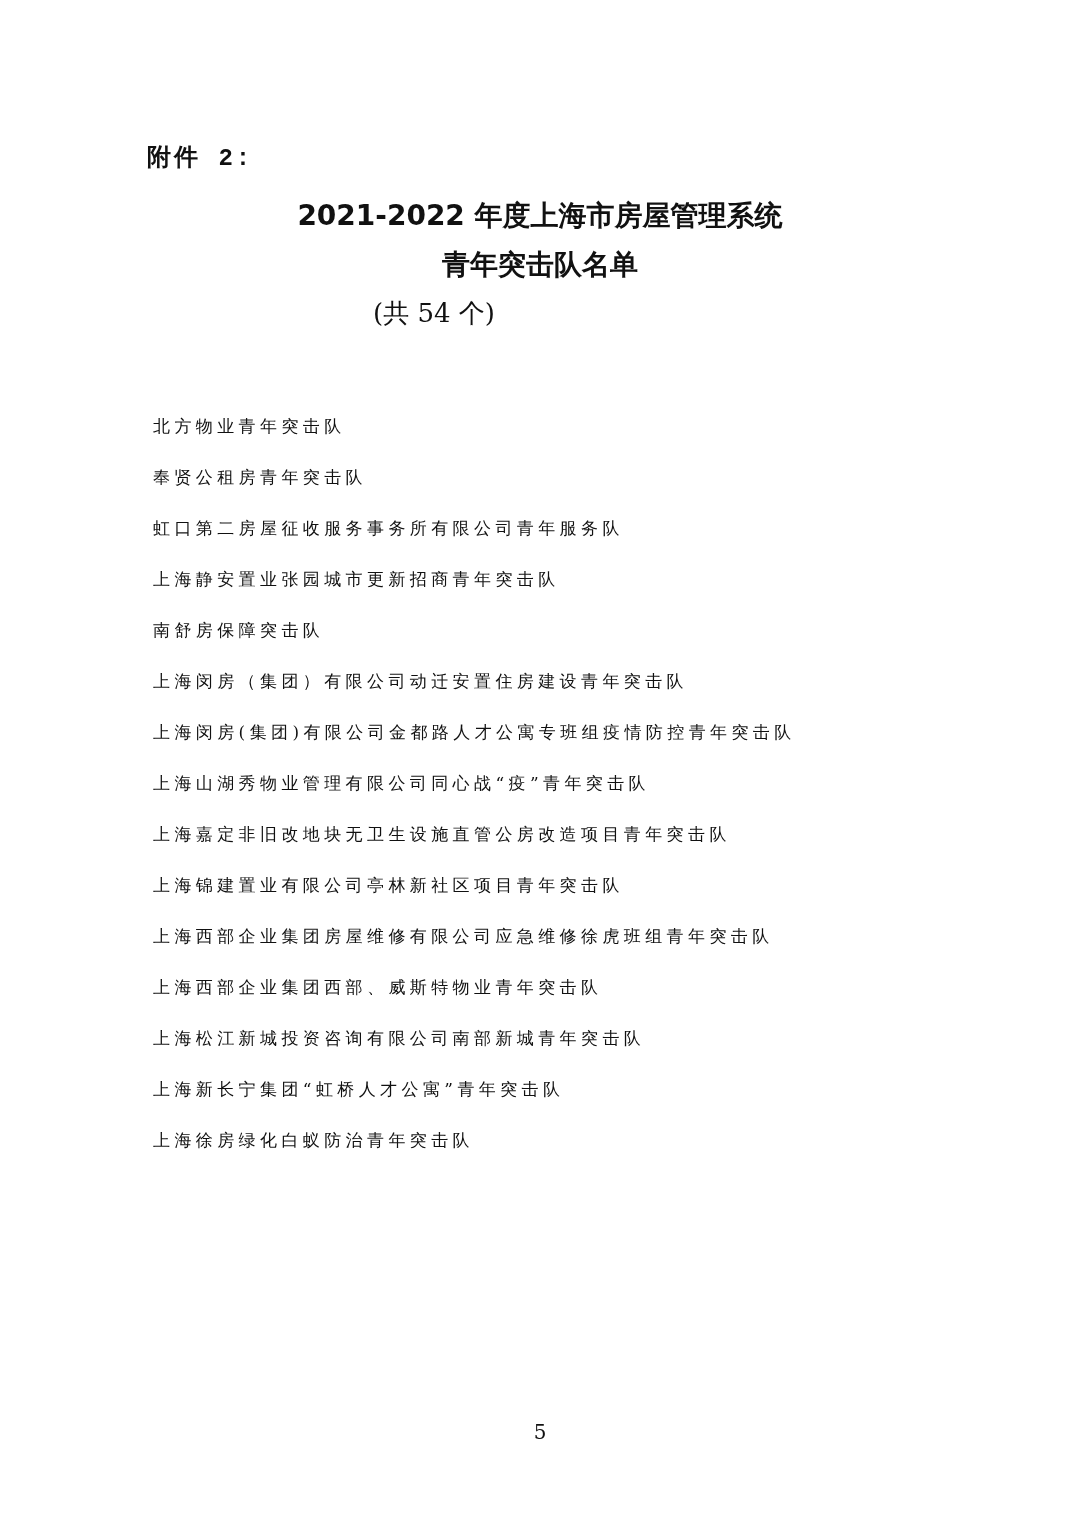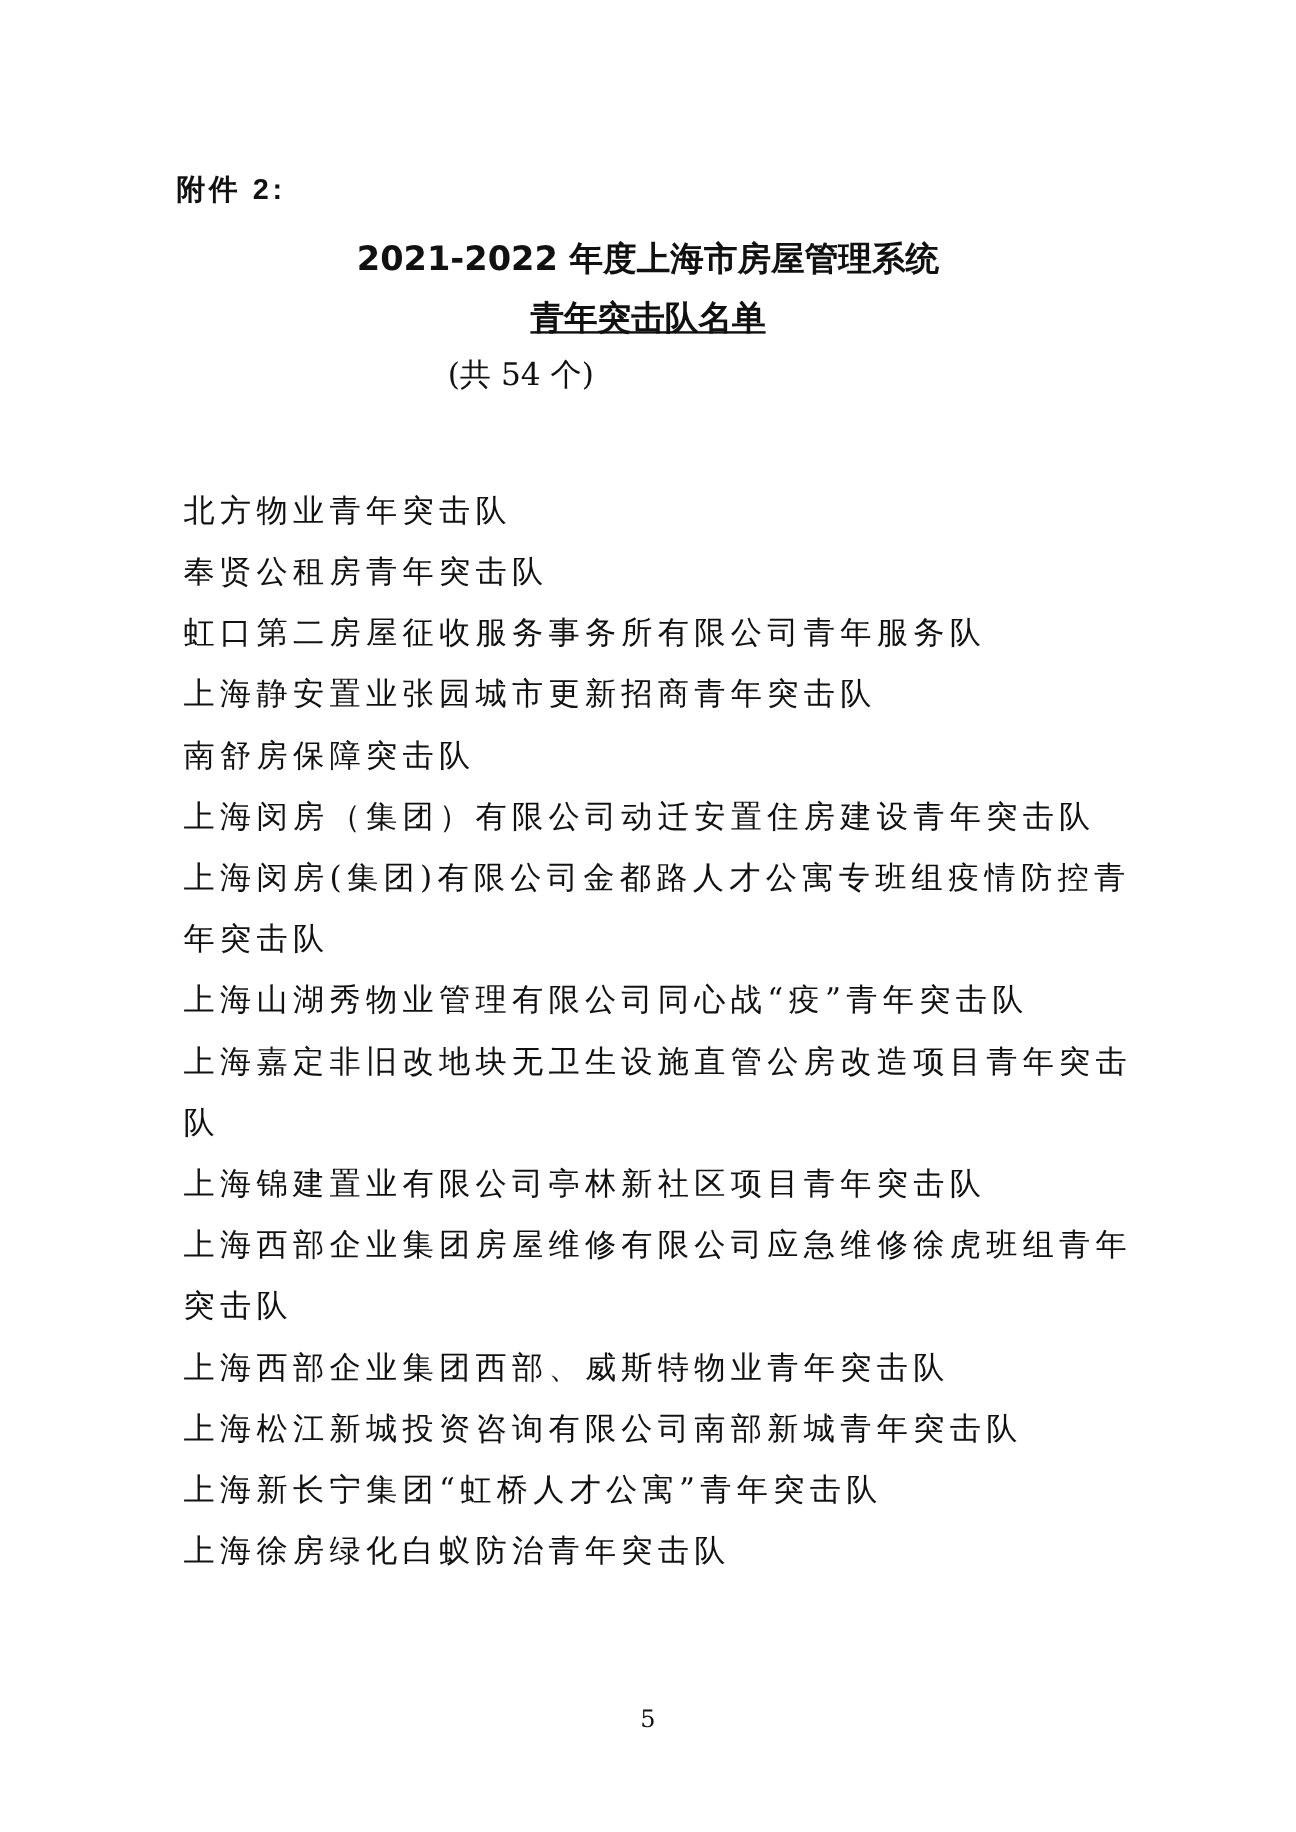--- a/index.html
+++ b/index.html
@@ -12,39 +12,39 @@
       height: 1527px;
       position: relative;
       overflow: hidden;
       color: #111111;
       font-family: "DejaVu Serif", "Liberation Serif", serif;
     }
     .attachment {
       position: absolute;
       left: 147px;
       top: 141px;
-      font-family: Liberation Sans, sans-serif;
+      font-family: Liberation Mono, monospace;
       font-weight: bold;
       font-size: 24px;
       letter-spacing: 3px;
       line-height: 36px;
     }
     .title {
       position: absolute;
       left: 0;
       width: 1080px;
       text-align: center;
       font-family: "DejaVu Sans", "Liberation Sans", sans-serif;
       font-weight: bold;
       font-size: 28px;
       line-height: 40px;
       letter-spacing: 0px;
     }
     .title.l1 { top: 196px; }
-    .title.l2 { top: 245px; text-decoration: underline; }
+    .title.l2 { top: 245px; }
     .subtitle {
       position: absolute;
       left: 0;
       width: 868px;
       top: 293px;
       text-align: center;
       font-family: "DejaVu Serif", "Liberation Serif", serif;
       font-size: 26px;
       line-height: 40px;
     }
@@ -52,21 +52,21 @@
       position: absolute;
       left: 153px;
       top: 401px;
       width: 800px;
       margin: 0;
       padding: 0;
       list-style: none;
     }
     .list li {
       font-family: "DejaVu Serif", "Liberation Serif", serif;
-      font-size: 26px;
+      font-size: 17px;
       line-height: 51px;
       letter-spacing: 4.4px;
       white-space: normal;
       word-break: break-all;
     }
     .page-number {
       position: absolute;
       left: 0;
       width: 1080px;
       top: 1420px;

